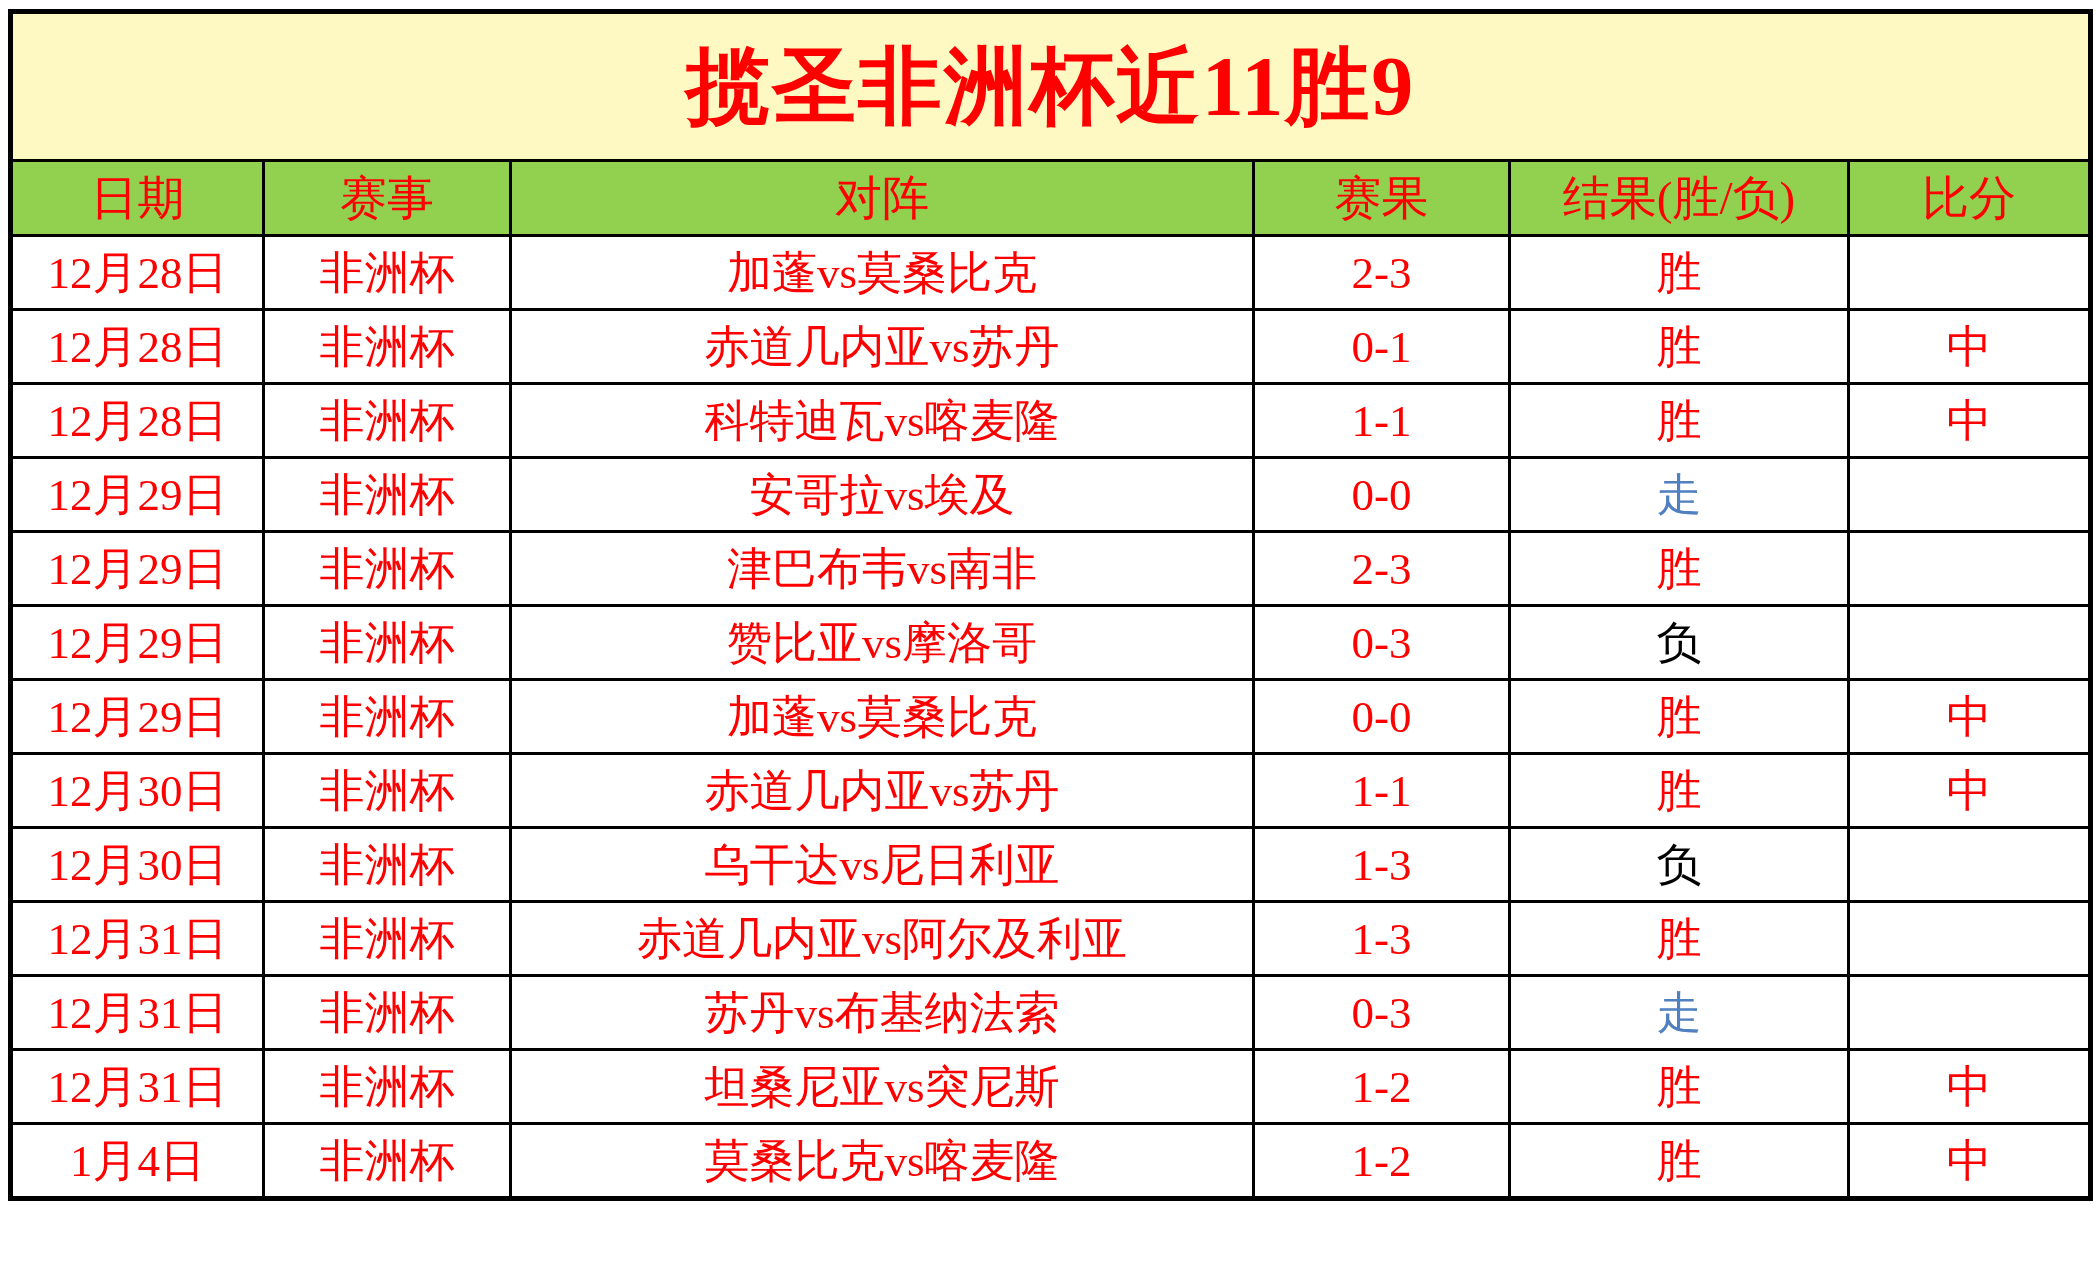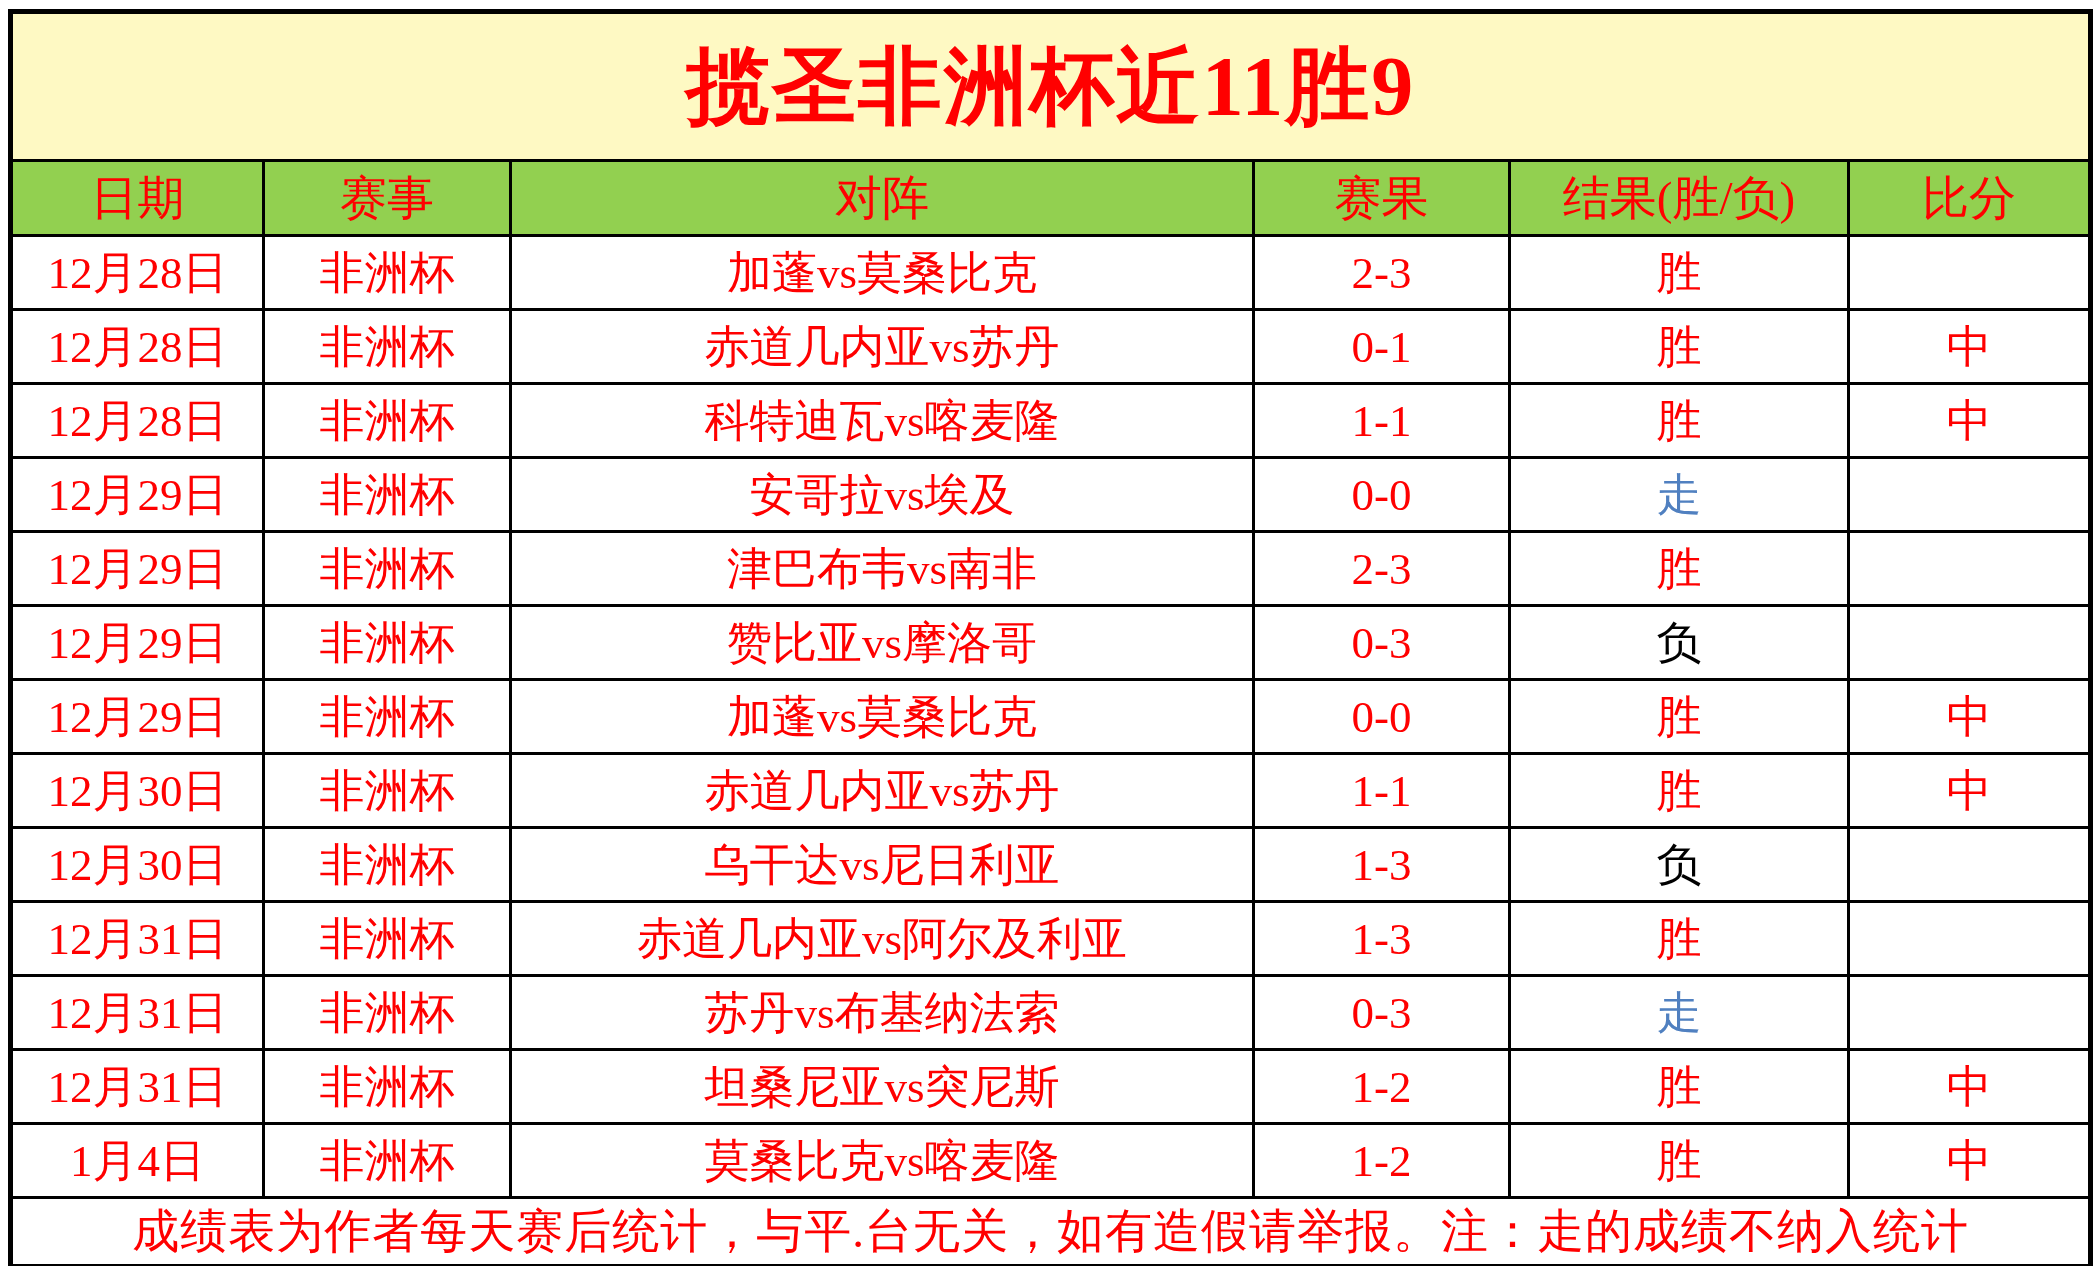--- a/index.html
+++ b/index.html
@@ -172,18 +172,15 @@
 
     <tr class="data-row">
       <td>1月4日</td>
       <td>非洲杯</td>
       <td>莫桑比克vs喀麦隆</td>
       <td>1-2</td>
       <td class="res-win">胜</td>
       <td>中</td>
     </tr>
 
-    <tr class="footer-row">
-      <td colspan="6">成绩表为作者每天赛后统计，与平.台无关，如有造假请举报。注：走的成绩不纳入统计</td>
-    </tr>
   </tbody>
     </table>
 </div>
 
 </body></html>

